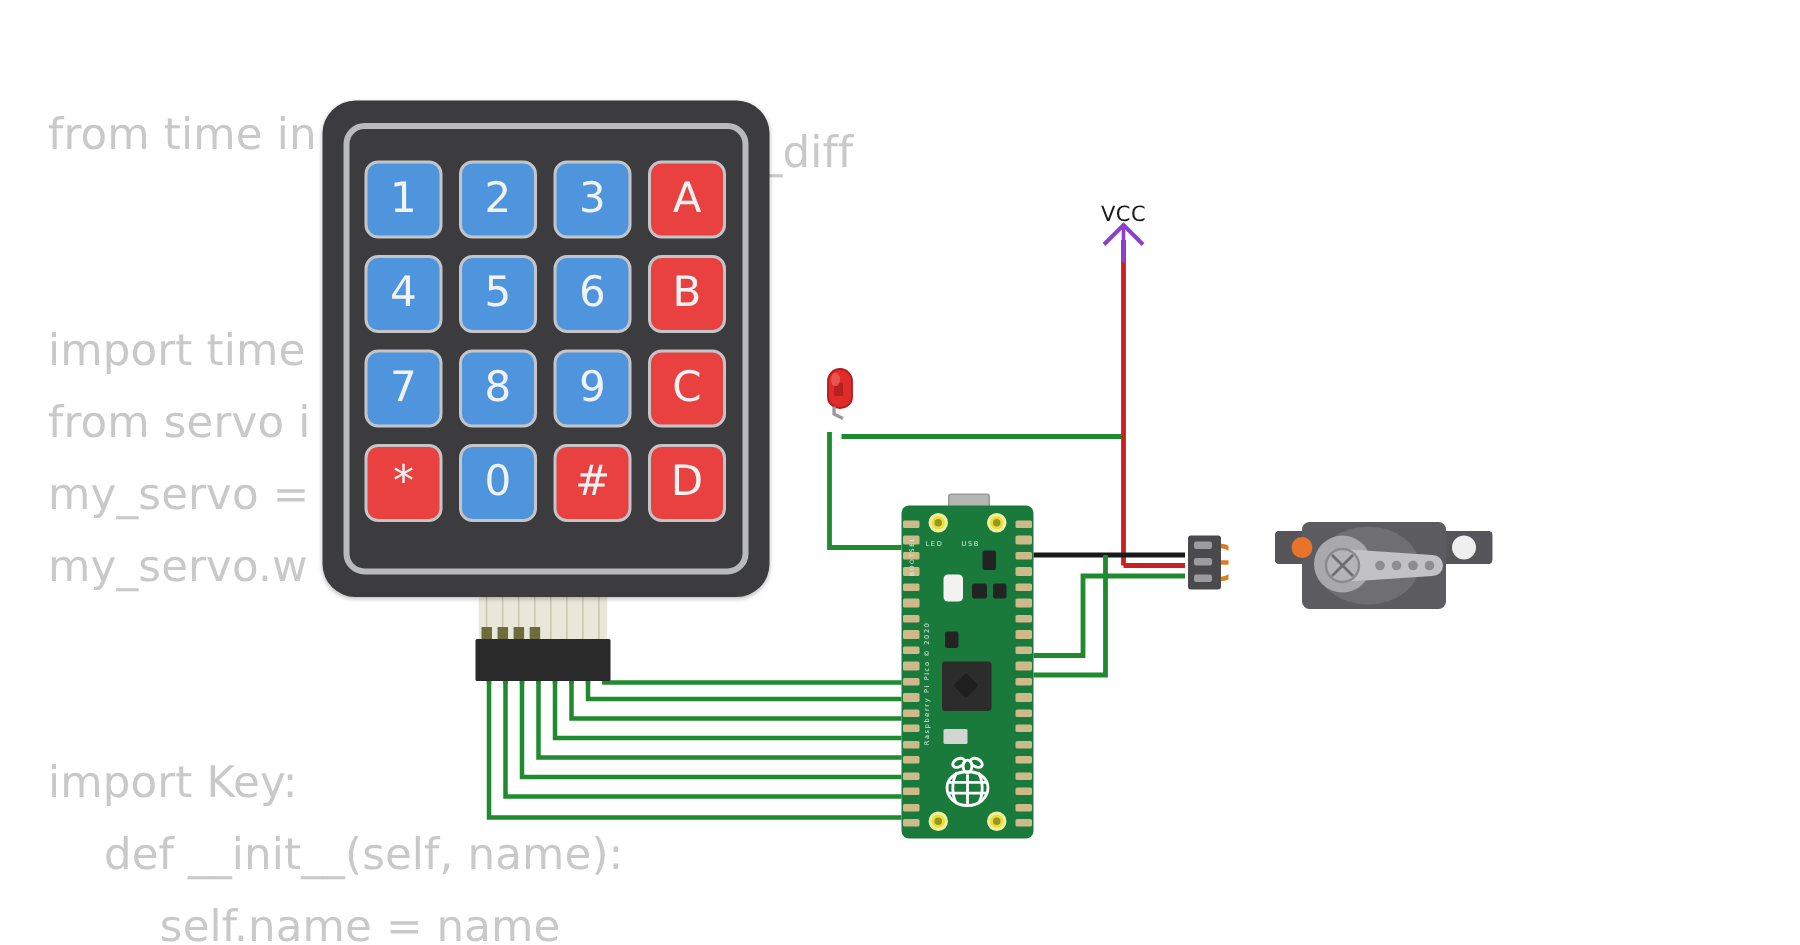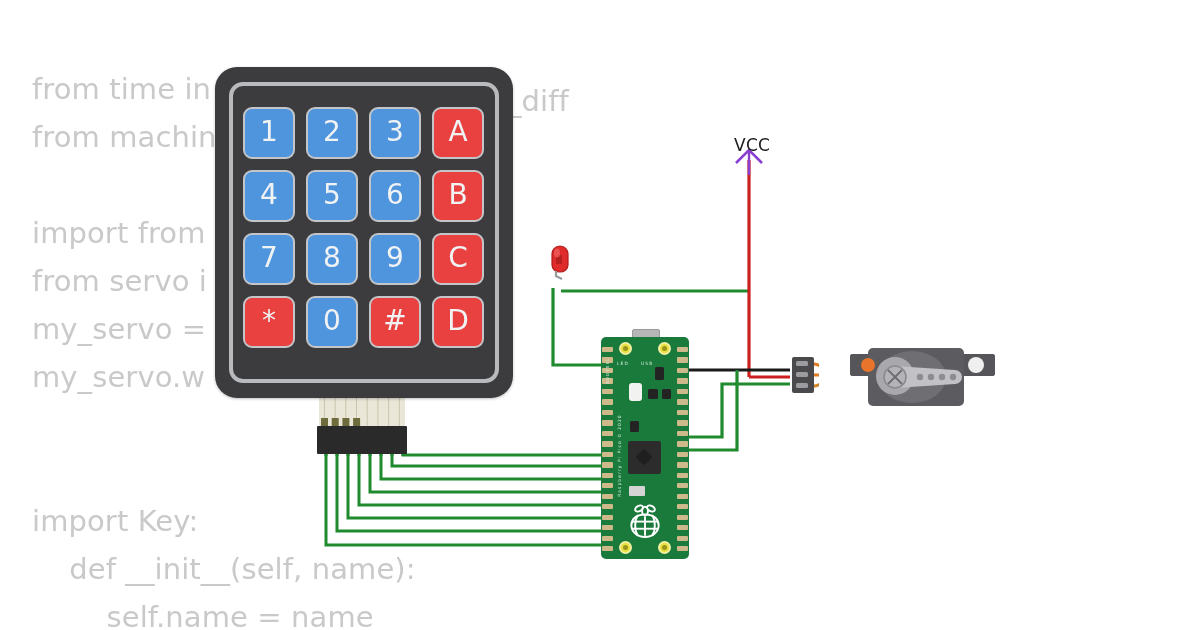--- a/index.html
+++ b/index.html
@@ -192,35 +192,34 @@
   
   #servo { position: absolute; left: 850px; top: 348px; width: 145px; height: 58px; z-index: 20; }
   #servo-conn { position: absolute; left: 789px; top: 355px; width: 30px; height: 40px; z-index: 21; }
 
   
   #vcc-label {
     position: absolute;
     left: 734px; top: 135px;
     color: #1c1c1c;
     font-family: "DejaVu Sans", sans-serif;
-    font-size: 17px;
+    font-size: 14px;
     letter-spacing: 0.3px;
     z-index: 22;
   }
 </style>
 </head>
 <body>
 
 <div id="stage">
 
   <div id="code-bg">
     <div class="code-line" style="left:32px; top:72px;">from time in</div>
     <div class="code-line" style="left:507px; top:84px;">_diff</div>
-    <div class="code-line" style="left:32px; top:120px;">from machin</div>
-    <div class="code-line" style="left:32px; top:216px;">import from</div>
+    <div class="code-line" style="left:32px; top:216px;">import time</div>
     <div class="code-line" style="left:32px; top:264px;">from servo i</div>
     <div class="code-line" style="left:32px; top:312px;">my_servo = </div>
     <div class="code-line" style="left:32px; top:360px;">my_servo.w</div>
     <div class="code-line" style="left:32px; top:504px;">import Key:</div>
     <div class="code-line" style="left:32px; top:552px;">    def __init__(self, name):</div>
     <div class="code-line" style="left:32px; top:600px;">        self.name = name</div>
   </div>
 
   <svg id="wires" viewBox="0 0 1200 630">
     <g fill="none" stroke-linecap="butt" stroke-linejoin="miter">

